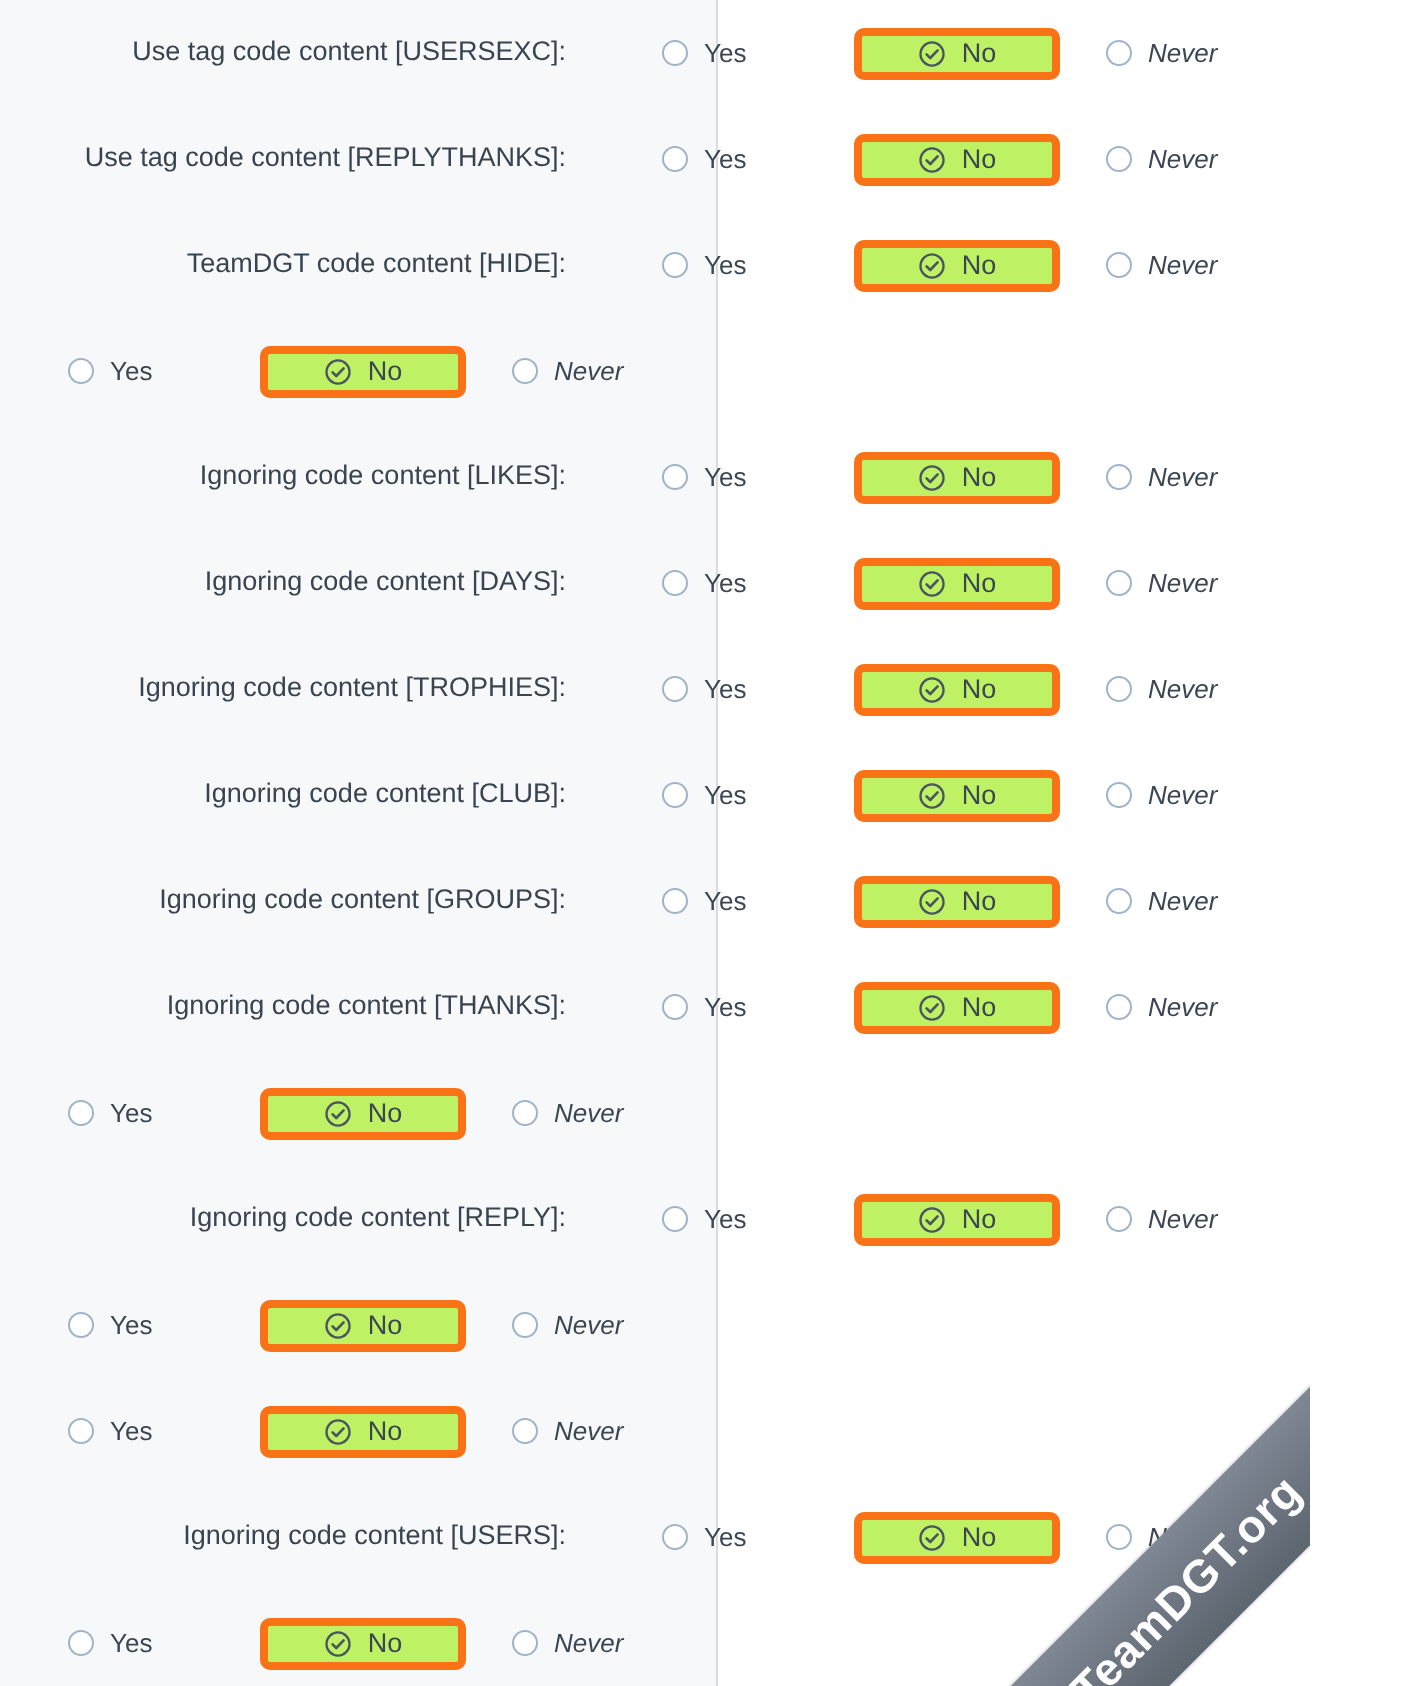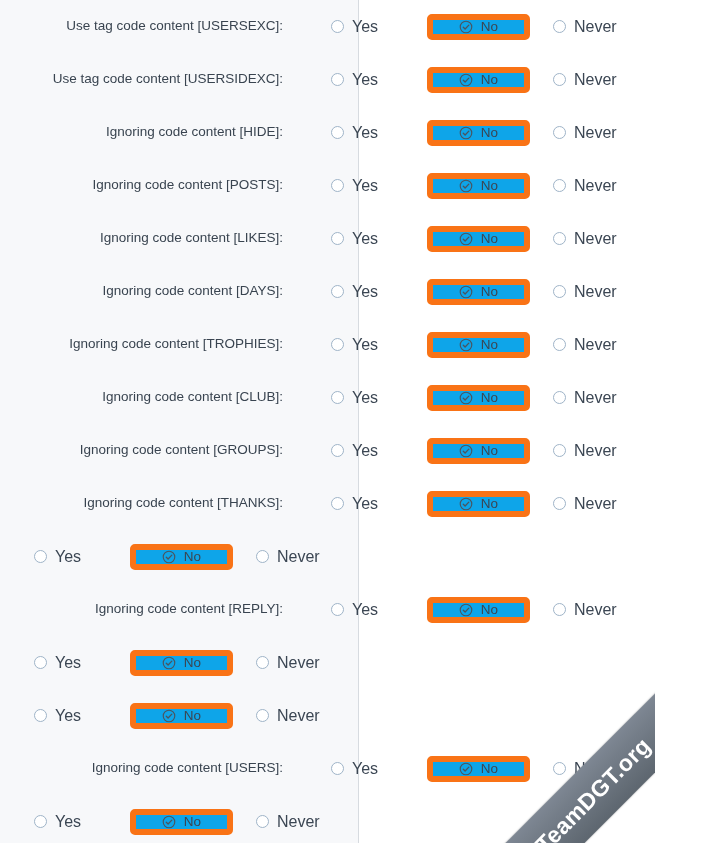--- a/index.html
+++ b/index.html
@@ -71,43 +71,44 @@
     height: 13px;
     border-radius: 50%;
     border: 1.5px solid #9fb4c8;
     background: #ffffff;
     box-sizing: border-box;
     display: inline-block;
     flex: none;
   }
   .option-text {
     margin-left: 8px;
-    font-size: 16px;
+    font-size: 13px;
     color: #3b4653;
     white-space: nowrap;
   }
   .option.yes {
     width: 86px;
   }
   .option.no {
     width: 117px;
     margin-right: 9px;
   }
   .option.never {
     width: 90px;
+    font-style: italic;
   }
   .pill {
     display: flex;
     align-items: center;
     justify-content: center;
     width: 103px;
     height: 26px;
-    border: 6px solid #f97316;
+    border: 4px solid #f97316;
     border-radius: 5px;
-    background: #0ea5e9;
+    background: #bef264;
     box-sizing: border-box;
   }
   .pill .check {
     width: 14px;
     height: 14px;
     flex: none;
   }
   .pill .pill-text {
     margin-left: 8px;
     font-size: 13.5px;
@@ -168,67 +169,66 @@
         </div>
       </div>
       <div class="option never">
         <span class="radio"></span>
         <span class="option-text">Never</span>
       </div>
     </div>
   </div>
 
   <div class="setting-row">
-    <div class="setting-label">Use tag code content [USERSIDEXC]:</div>
-    <div class="options">
-      <div class="option yes">
-        <span class="radio"></span>
-        <span class="option-text">Yes</span>
-      </div>
-      <div class="option no">
-        <div class="pill">
-          <svg class="check" viewBox="0 0 16 16">
-            <circle cx="8" cy="8" r="6.6" fill="none" stroke="#4a5560" stroke-width="1.3"></circle>
-            <path d="M4.9 8.2 L7 10.3 L11.2 5.9" fill="none" stroke="#4a5560" stroke-width="1.5" stroke-linecap="round" stroke-linejoin="round"></path>
-          </svg>
-          <span class="pill-text">No</span>
-        </div>
-      </div>
-      <div class="option never">
-        <span class="radio"></span>
-        <span class="option-text">Never</span>
-      </div>
-    </div>
-  </div>
-
-  <div class="setting-row">
-    <div class="setting-label">Ignoring code content [HIDE]:</div>
-    <div class="options">
-      <div class="option yes">
-        <span class="radio"></span>
-        <span class="option-text">Yes</span>
-      </div>
-      <div class="option no">
-        <div class="pill">
-          <svg class="check" viewBox="0 0 16 16">
-            <circle cx="8" cy="8" r="6.6" fill="none" stroke="#4a5560" stroke-width="1.3"></circle>
-            <path d="M4.9 8.2 L7 10.3 L11.2 5.9" fill="none" stroke="#4a5560" stroke-width="1.5" stroke-linecap="round" stroke-linejoin="round"></path>
-          </svg>
-          <span class="pill-text">No</span>
-        </div>
-      </div>
-      <div class="option never">
-        <span class="radio"></span>
-        <span class="option-text">Never</span>
-      </div>
-    </div>
-  </div>
-
-  <div class="setting-row">
-    <div class="setting-label">Ignoring code content [POSTS]:</div>
+    <div class="setting-label">Use tag code content [REPLYTHANKS]:</div>
+    <div class="options">
+      <div class="option yes">
+        <span class="radio"></span>
+        <span class="option-text">Yes</span>
+      </div>
+      <div class="option no">
+        <div class="pill">
+          <svg class="check" viewBox="0 0 16 16">
+            <circle cx="8" cy="8" r="6.6" fill="none" stroke="#4a5560" stroke-width="1.3"></circle>
+            <path d="M4.9 8.2 L7 10.3 L11.2 5.9" fill="none" stroke="#4a5560" stroke-width="1.5" stroke-linecap="round" stroke-linejoin="round"></path>
+          </svg>
+          <span class="pill-text">No</span>
+        </div>
+      </div>
+      <div class="option never">
+        <span class="radio"></span>
+        <span class="option-text">Never</span>
+      </div>
+    </div>
+  </div>
+
+  <div class="setting-row">
+    <div class="setting-label">TeamDGT code content [HIDE]:</div>
+    <div class="options">
+      <div class="option yes">
+        <span class="radio"></span>
+        <span class="option-text">Yes</span>
+      </div>
+      <div class="option no">
+        <div class="pill">
+          <svg class="check" viewBox="0 0 16 16">
+            <circle cx="8" cy="8" r="6.6" fill="none" stroke="#4a5560" stroke-width="1.3"></circle>
+            <path d="M4.9 8.2 L7 10.3 L11.2 5.9" fill="none" stroke="#4a5560" stroke-width="1.5" stroke-linecap="round" stroke-linejoin="round"></path>
+          </svg>
+          <span class="pill-text">No</span>
+        </div>
+      </div>
+      <div class="option never">
+        <span class="radio"></span>
+        <span class="option-text">Never</span>
+      </div>
+    </div>
+  </div>
+
+  <div class="setting-row">
     <div class="options">
       <div class="option yes">
         <span class="radio"></span>
         <span class="option-text">Yes</span>
       </div>
       <div class="option no">
         <div class="pill">
           <svg class="check" viewBox="0 0 16 16">
             <circle cx="8" cy="8" r="6.6" fill="none" stroke="#4a5560" stroke-width="1.3"></circle>
             <path d="M4.9 8.2 L7 10.3 L11.2 5.9" fill="none" stroke="#4a5560" stroke-width="1.5" stroke-linecap="round" stroke-linejoin="round"></path>

